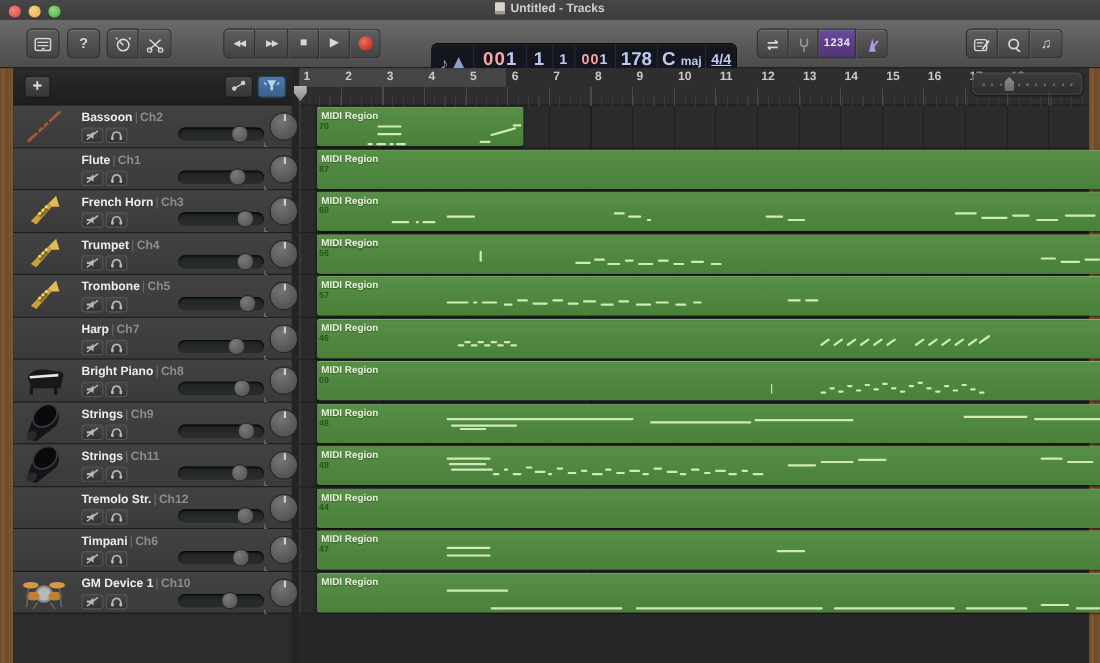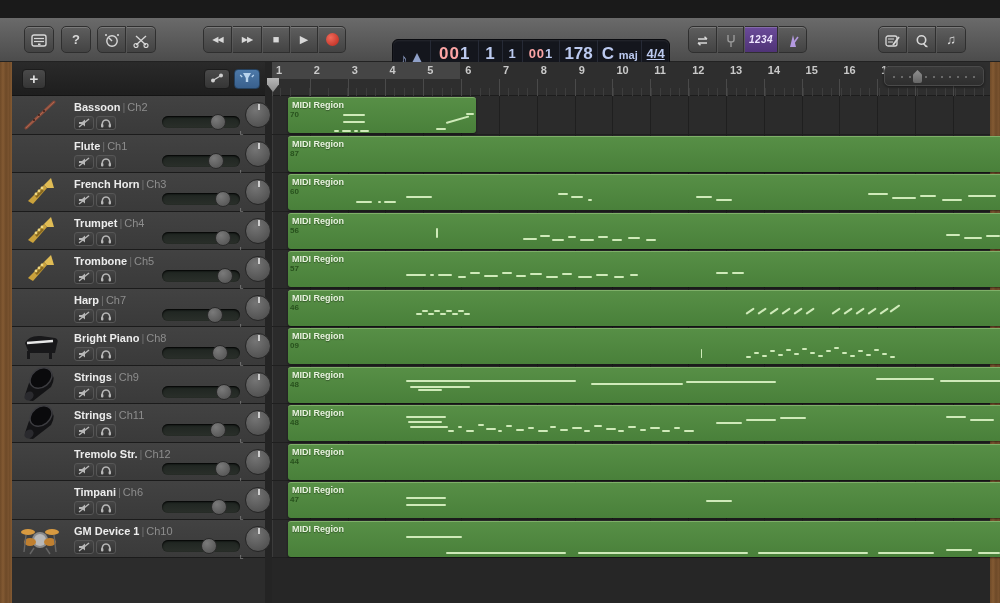--- a/index.html
+++ b/index.html
@@ -26,21 +26,21 @@
   .tbtn { position:absolute; top:8px; height:27px; border-radius:5px;
           background:linear-gradient(#5e5e5e,#434343); border:1px solid #2f2f2f;
           box-shadow:inset 0 1px 0 rgba(255,255,255,.18);
           color:#d8d8d8; text-align:center; line-height:25px; font-size:13px; }
   .tbtn svg { vertical-align:middle; }
   .seg { border-radius:0; border-left:none; }
   .seg-first { border-top-right-radius:0; border-bottom-right-radius:0; }
   .seg-last  { border-top-left-radius:0; border-bottom-left-radius:0; border-left:none; }
   #btn-record span { display:inline-block; width:13px; height:13px; border-radius:50%;
         background:radial-gradient(circle at 35% 35%, #f06a5a, #b8251a); vertical-align:-2px; }
-  .purple { background:linear-gradient(#6b4b9a,#4f3376) !important; color:#efe6ff !important;font-style:italic; }
+  .purple { background:linear-gradient(#6b4b9a,#4f3376) !important; color:#efe6ff !important; }
 
   
   #lcd { position:absolute; left:392px; top:21px; width:278px; height:37px;
          background:#14161d; border-radius:6px; border:1px solid #0a0b0f;
          box-shadow:inset 0 1px 2px rgba(255,255,255,.08); display:flex; }
   .lcd-seg { position:relative; border-right:1px solid #262a36; padding-top:4px;
              text-align:center; color:#bccaf0; }
   .lcd-seg:last-child { border-right:none;text-decoration:underline; }
   .lcd-digits { font-size:17px; font-weight:bold; letter-spacing:1px; line-height:20px; }
   .lcd-dim { color:#fca5a5; }
@@ -69,21 +69,21 @@
   #btn-catch { left:222px; width:26px; background:linear-gradient(#4d79a8,#39608d);
                border-color:#24405e; }
   #tracks { position:absolute; left:0; top:34px; width:253px; }
   .trow { position:relative; width:253px; height:38.5px;
           background:linear-gradient(#424242,#3a3a3a); border-bottom:1px solid #1b1b1b; }
   .trow .icon-zone { position:absolute; left:2px; top:1px; width:52px; height:36px;
                      display:flex; align-items:center; justify-content:center; }
   .tname { position:absolute; left:62px; top:5px; font-size:11px; font-weight:bold; color:#ececec;
            white-space:nowrap; }
   .tname .sep { color:#6f6f6f; font-weight:normal; margin:0 2px; }
-  .tname .chan { color:#8d8d8d; font-weight:normal; }
+  .tname .chan { color:#8d8d8d; font-weight:bold; }
   .ms { position:absolute; top:20px; width:20px; height:14px; border-radius:3px;
         background:linear-gradient(#454545,#333); border:1px solid #565656;
         display:flex; align-items:center; justify-content:center; }
   .ms.mute { left:62px; } .ms.solo { left:84px; }
   .vslider { position:absolute; left:150px; top:20px; width:78px; height:12px; border-radius:6px;
              background:linear-gradient(#1e2420,#2a2f2a); box-shadow:inset 0 1px 2px #000; }
   .vknob { position:absolute; top:-2px; width:16px; height:16px; border-radius:50%;
            background:radial-gradient(circle at 35% 30%, #7a7a7a, #4e4e4e); border:1px solid #2a2a2a; }
   .pan { position:absolute; left:233px; top:6px; width:26px; height:26px; border-radius:50%;
          background:radial-gradient(circle at 40% 30%, #757575, #474747); border:1px solid #262626; }
@@ -127,20 +127,28 @@
   .rnum2 { position:absolute; left:2px; top:12px; font-size:8px; font-weight:bold; color:#28511d; }
   .mark { position:absolute; background:#cfeab9; border-radius:1px; }
 
   #bottom-void { position:absolute; left:0; top:496px; width:718px; height:45px; background:#262626; }
 </style>
 </head>
 <body>
 
 <div id="window">
 
+  <div id="titlebar">
+    <div id="tl-close" class="traffic"></div>
+    <div id="tl-min" class="traffic"></div>
+    <div id="tl-zoom" class="traffic"></div>
+    <div id="title-wrap">
+      <span id="doc-icon"></span><span>Untitled - Tracks</span>
+    </div>
+  </div>
 
   <div id="toolbar">
     <div class="tbtn" style="left:24px;width:30px;">
       <svg width="16" height="13">
         <rect x="1" y="1" width="14" height="11" rx="2" fill="none" stroke="#d8d8d8" stroke-width="1.4"></rect>
         <line x1="3" y1="4.5" x2="13" y2="4.5" stroke="#d8d8d8" stroke-width="1.2"></line>
         <line x1="3" y1="7.5" x2="13" y2="7.5" stroke="#d8d8d8" stroke-width="1.2"></line>
         <rect x="7" y="9.5" width="2.5" height="1.5" fill="#d8d8d8"></rect>
       </svg>
     </div>

